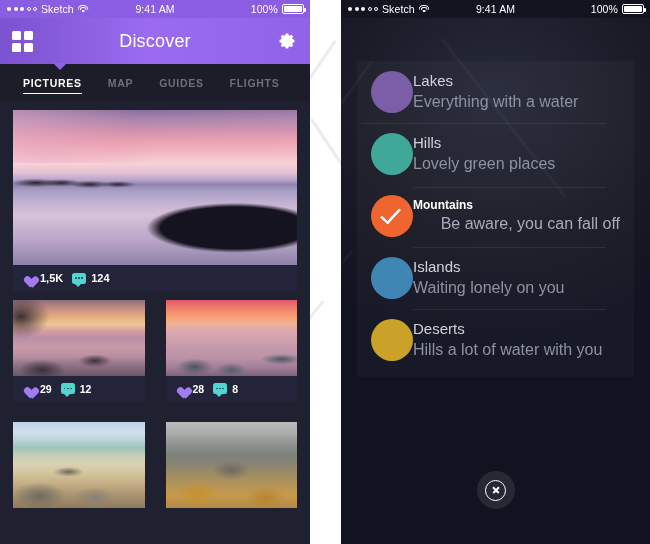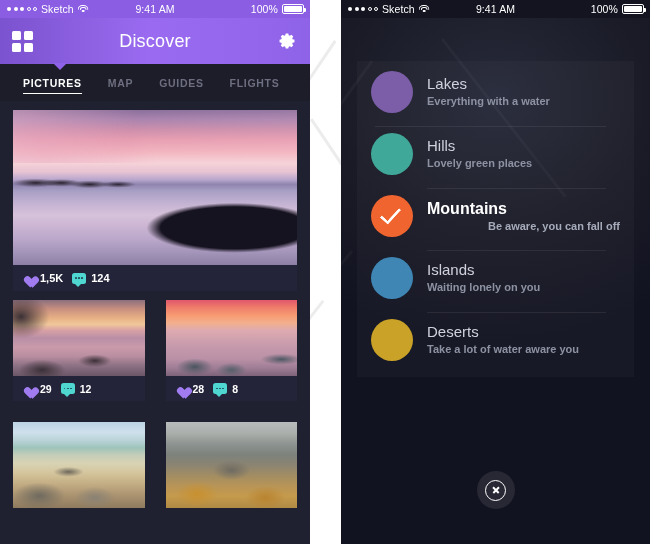--- a/index.html
+++ b/index.html
@@ -235,36 +235,36 @@
     z-index:3;
   }
   .panel-head {
     height:54px; background:rgba(255,255,255,.055);
     display:flex; align-items:center; justify-content:center;
   }
   .panel-head h2 { color:#fff; font-size:16.5px; font-weight:400; letter-spacing:.2px; }
   .panel-body { background:rgba(255,255,255,.028); padding:0 0 6px 0; }
 
   .frow {
-    display:flex; align-items:center; gap:14px;
+    display:flex; align-items:center; 
     padding:0 14px; height:62px; position:relative; cursor:pointer;
   }
   .frow + .frow .ftext:before {
     content:""; position:absolute; left:0; right:14px; top:0; height:1px;
     background:rgba(255,255,255,.075);
   }
   .frow:nth-child(2) .ftext:before { left:-52px; }
   .swatch {
     width:42px; height:42px; border-radius:50%; flex:none;
     display:flex; align-items:center; justify-content:center;
   }
   .ftext { position:relative; flex:1; padding:10px 0; }
   .ftitle { font-size:15px; color:#cfd2dd; font-weight:400; line-height:1.35; }
-  .fsub   { font-size:11px; color:#8d92a3; line-height:1.4;font-weight:bold; }
-  .frow.selected .ftitle { color:#ffffff; font-size:16px; font-weight:bold; }
+  .fsub   { font-size:16px; color:#8d92a3; line-height:1.4; }
+  .frow.selected .ftitle { color:#ffffff; font-size:12px; font-weight:bold; }
   .frow.selected .fsub { color:#a6abbb;text-align:right; }
   .check { width:20px; height:11px; border:3px solid #fff; border-top:none; border-right:none;
            transform:rotate(-48deg) translate(1px,-3px); border-radius:1px; }
 
   .close-btn {
     position:absolute; left:50%; transform:translateX(-50%); top:471px;
     width:38px; height:38px; border-radius:50%;
     background:rgba(255,255,255,.09);
     display:flex; align-items:center; justify-content:center; z-index:4; cursor:pointer;
   }
@@ -496,21 +496,21 @@
           <div class="ftext">
             <div class="ftitle">Islands</div>
             <div class="fsub">Waiting lonely on you</div>
           </div>
         </div>
 
         <div class="frow">
           <div class="swatch" style="background:#c9a227"></div>
           <div class="ftext">
             <div class="ftitle">Deserts</div>
-            <div class="fsub">Take a lot of water aware you</div>
+            <div class="fsub">Hills a lot of water with you</div>
           </div>
         </div>
 
       </div>
     </div>
 
     <div class="close-btn">
       <span class="close-ring"></span>
     </div>
   </div>

